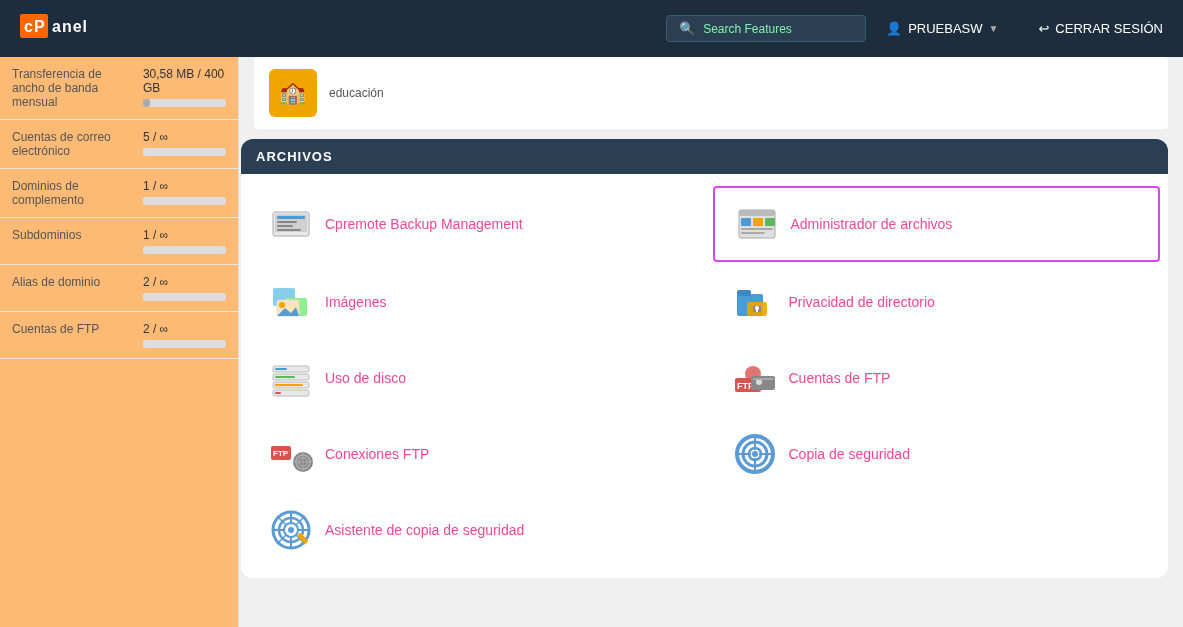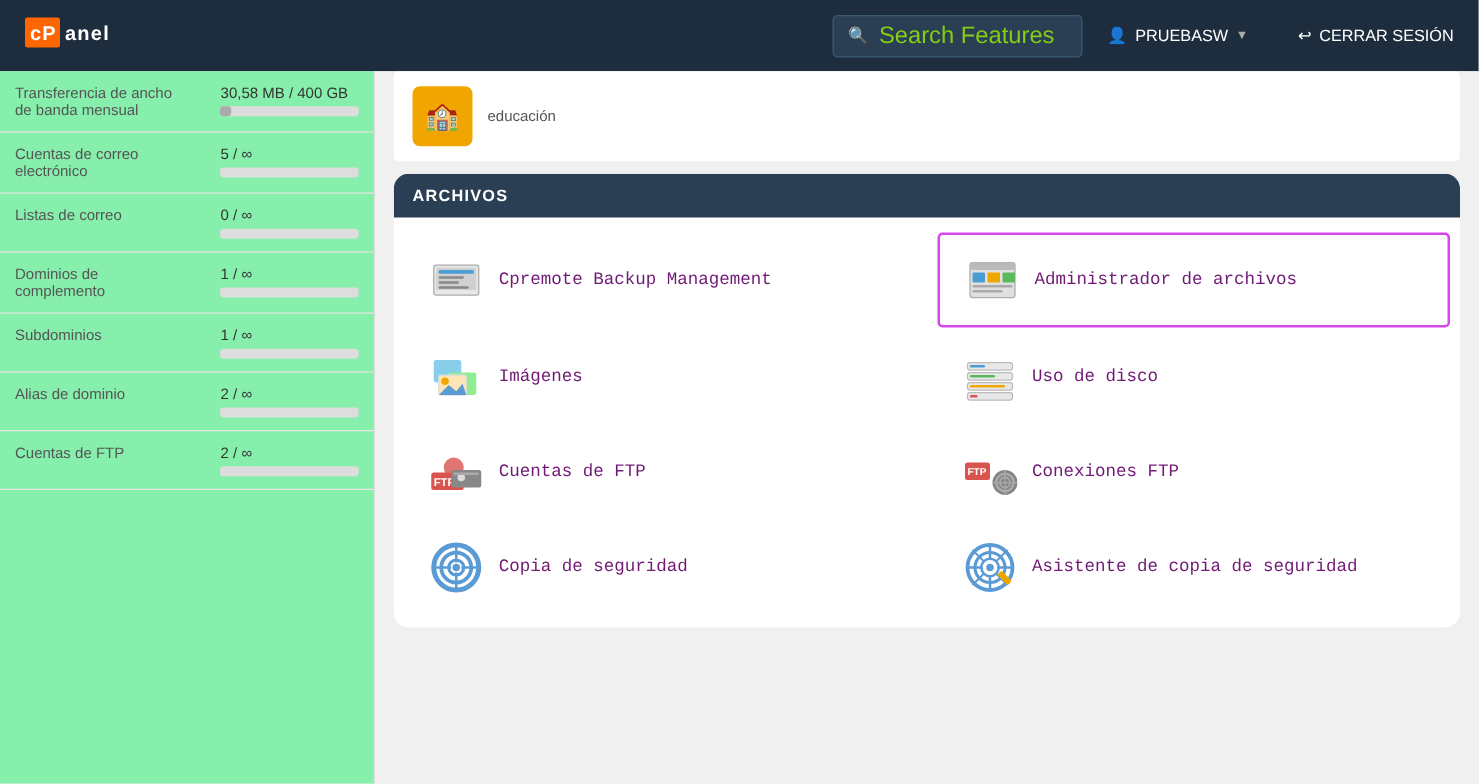--- a/index.html
+++ b/index.html
@@ -59,22 +59,22 @@
     }
 
     
     .main {
       display: flex;
       height: calc(627px - 57px);
     }
 
     
     .sidebar {
-      width: 300px;
-      background: #86efac;
+      width: 239px;
+      background: #fdba74;
       border-right: 1px solid #ddd;
       overflow-y: auto;
       padding: 0;
     }
     .sidebar-table {
       width: 100%;
       border-collapse: collapse;
       font-size: 13px;
     }
     .sidebar-table tr {
@@ -137,21 +137,21 @@
       font-size: 22px;
     }
     .top-card-label {
       font-size: 12px;
       color: #555;
     }
 
     
     .section {
       background: white;
-      margin: 0 15px 10px 15px;
+      margin: 0 15px 10px 2px;
       border-radius: 12px;
       overflow: hidden;
     }
     .section-header {
       background: #2a3f54;
       color: white;
       font-size: 13px;
       font-weight: bold;
       padding: 10px 15px;
       letter-spacing: 1px;
@@ -179,41 +179,40 @@
     .feature-icon {
       width: 44px;
       height: 44px;
       flex-shrink: 0;
       display: flex;
       align-items: center;
       justify-content: center;
       font-size: 28px;
     }
     .feature-label {
-      color: #701a75;
+      color: #ec4899;
       font-size: 14px;
       line-height: 1.3;
-      font-family: Liberation Mono, monospace;
     }
   </style>
 </head>
 <body>
 
 <div class="header">
   <div class="header-logo">
     <svg width="120" height="32" viewBox="0 0 120 32">
       <rect x="0" y="4" width="28" height="24" rx="2" fill="#ff6600"></rect>
       <text x="4" y="22" font-size="16" fill="white" font-weight="bold" font-family="Arial">cP</text>
       <text x="32" y="22" font-size="16" fill="white" font-weight="bold" font-family="Arial">anel</text>
     </svg>
   </div>
   <div class="header-right">
     <div class="search-box">
       <span style="color:#aaa;font-size:13px;">🔍</span>
-      <span style="color:#84cc16;font-size:19px;">Search Features</span>
+      <span style="color:#86efac;font-size:12px;">Search Features</span>
     </div>
     <div class="header-user">
       <span>👤</span>
       <span>PRUEBASW</span>
       <span class="arrow">▼</span>
     </div>
     <div class="header-logout" style="margin-left:20px;">
       <span>↩</span>
       <span>CERRAR SESIÓN</span>
     </div>
@@ -237,29 +236,20 @@
           <tr>
     <td>Cuentas de correo electrónico</td>
     <td>
       5 / ∞
       <div class="progress-bar-container">
                 <div class="progress-bar" style="width:0%"></div>
               </div>
     </td>
   </tr>
           <tr>
-    <td>Listas de correo</td>
-    <td>
-      0 / ∞
-      <div class="progress-bar-container">
-                <div class="progress-bar" style="width:0%"></div>
-              </div>
-    </td>
-  </tr>
-          <tr>
     <td>Dominios de complemento</td>
     <td>
       1 / ∞
       <div class="progress-bar-container">
                 <div class="progress-bar" style="width:0%"></div>
               </div>
     </td>
   </tr>
           <tr>
     <td>Subdominios</td>
@@ -333,20 +323,33 @@
     <div class="feature-icon">
               <svg width="44" height="44" viewBox="0 0 44 44">
       <rect x="4" y="8" width="22" height="18" rx="2" fill="#87ceeb"></rect>
       <rect x="16" y="18" width="22" height="18" rx="2" fill="#90ee90"></rect>
       <rect x="8" y="20" width="22" height="16" rx="2" fill="#ffe4b5" stroke="#ddd" stroke-width="1"></rect>
       <circle cx="13" cy="25" r="3" fill="#f0a500"></circle>
       <polyline points="8,36 16,28 22,33 27,27 30,36" fill="#5b9bd5" stroke="none"></polyline>
     </svg>
             </div>
     <div class="feature-label">Imágenes</div>
+  </div>
+          <div class="feature-item">
+    <div class="feature-icon">
+              <svg width="44" height="44" viewBox="0 0 44 44">
+      <rect x="4" y="14" width="26" height="22" rx="2" fill="#4a9dd4"></rect>
+      <rect x="4" y="10" width="14" height="6" rx="2" fill="#3a8bc4"></rect>
+      <rect x="14" y="22" width="20" height="14" rx="2" fill="#f0a500" opacity="0.9"></rect>
+      <rect x="20" y="26" width="8" height="6" rx="1" fill="#888"></rect>
+      <circle cx="24" cy="28" r="2" fill="#fff"></circle>
+      <rect x="23" y="29" width="2" height="3" fill="#fff"></rect>
+    </svg>
+            </div>
+    <div class="feature-label">Privacidad de directorio</div>
   </div>
           <div class="feature-item">
     <div class="feature-icon">
               <svg width="44" height="44" viewBox="0 0 44 44">
       <rect x="4" y="10" width="36" height="6" rx="2" fill="#e8e8e8" stroke="#bbb" stroke-width="1"></rect>
       <rect x="6" y="12" width="12" height="2" rx="1" fill="#4a9dd4"></rect>
       <rect x="4" y="18" width="36" height="6" rx="2" fill="#e8e8e8" stroke="#bbb" stroke-width="1"></rect>
       <rect x="6" y="20" width="20" height="2" rx="1" fill="#5cb85c"></rect>
       <rect x="4" y="26" width="36" height="6" rx="2" fill="#e8e8e8" stroke="#bbb" stroke-width="1"></rect>
       <rect x="6" y="28" width="28" height="2" rx="1" fill="#f0a500"></rect>

